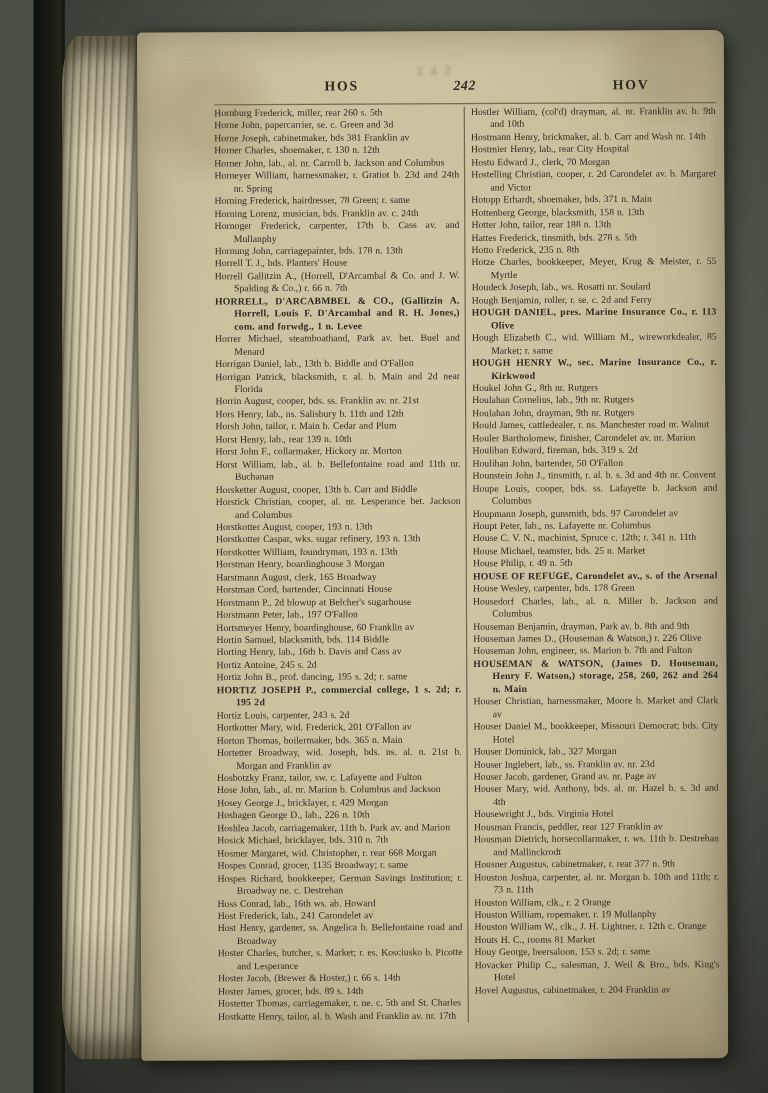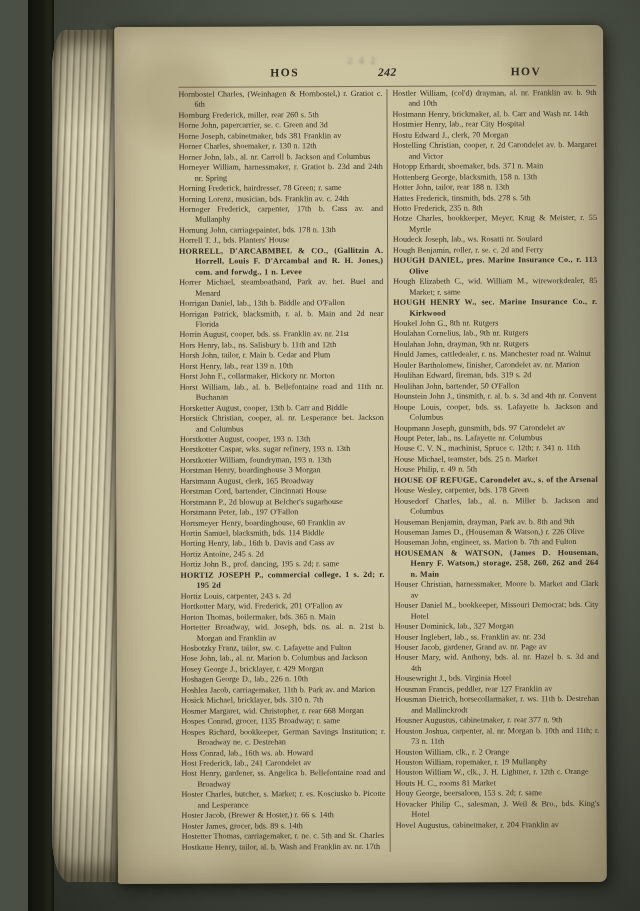--- a/index.html
+++ b/index.html
@@ -101,32 +101,32 @@
     <div class="text-area">
       <div class="page-header">
         <span class="h-left">HOS</span>
         <span class="h-center">242</span>
         <span class="h-right">HOV</span>
       </div>
       <div class="header-rule"></div>
 
       <div class="columns">
         <div class="col col-left">
-            <p class="entry">Hornbostel Charles, (Weinhagen &amp; Hornbostel,) r. Gratiot c. 6th</p>
             <p class="entry">Hornburg Frederick, miller, rear 260 s. 5th</p>
             <p class="entry">Horne John, papercarrier, se. c. Green and 3d</p>
             <p class="entry">Horne Joseph, cabinetmaker, bds 381 Franklin av</p>
             <p class="entry">Horner Charles, shoemaker, r. 130 n. 12th</p>
             <p class="entry">Horner John, lab., al. nr. Carroll b. Jackson and Columbus</p>
             <p class="entry">Horneyer William, harnessmaker, r. Gratiot b. 23d and 24th nr. Spring</p>
             <p class="entry">Horning Frederick, hairdresser, 78 Green; r. same</p>
             <p class="entry">Horning Lorenz, musician, bds. Franklin av. c. 24th</p>
             <p class="entry">Hornoger Frederick, carpenter, 17th b. Cass av. and Mullanphy</p>
             <p class="entry">Hornung John, carriagepainter, bds. 178 n. 13th</p>
             <p class="entry">Horrell T. J., bds. Planters' House</p>
+            <p class="entry">Horrell Gallitzin A., (Horrell, D'Arcambal &amp; Co. and J. W. Spalding &amp; Co.,) r. 66 n. 7th</p>
             <p class="entry bold">HORRELL, D'ARCABMBEL &amp; CO., (Gallitzin A. Horrell, Louis F. D'Arcambal and R. H. Jones,) com. and forwdg., 1 n. Levee</p>
             <p class="entry">Horrer Michael, steamboathand, Park av. bet. Buel and Menard</p>
             <p class="entry">Horrigan Daniel, lab., 13th b. Biddle and O'Fallon</p>
             <p class="entry">Horrigan Patrick, blacksmith, r. al. b. Main and 2d near Florida</p>
             <p class="entry">Horrin August, cooper, bds. ss. Franklin av. nr. 21st</p>
             <p class="entry">Hors Henry, lab., ns. Salisbury b. 11th and 12th</p>
             <p class="entry">Horsh John, tailor, r. Main b. Cedar and Plum</p>
             <p class="entry">Horst Henry, lab., rear 139 n. 10th</p>
             <p class="entry">Horst John F., collarmaker, Hickory nr. Morton</p>
             <p class="entry">Horst William, lab., al. b. Bellefontaine road and 11th nr. Buchanan</p>

